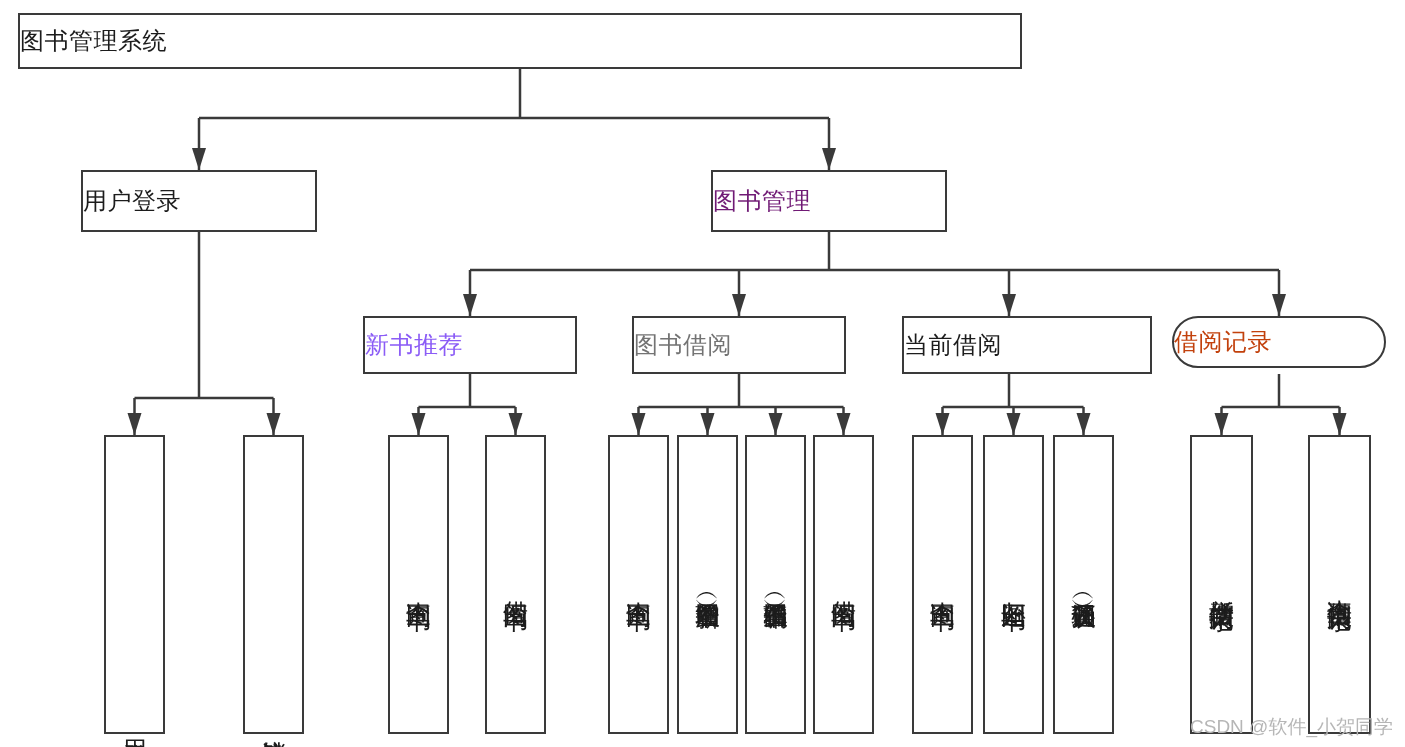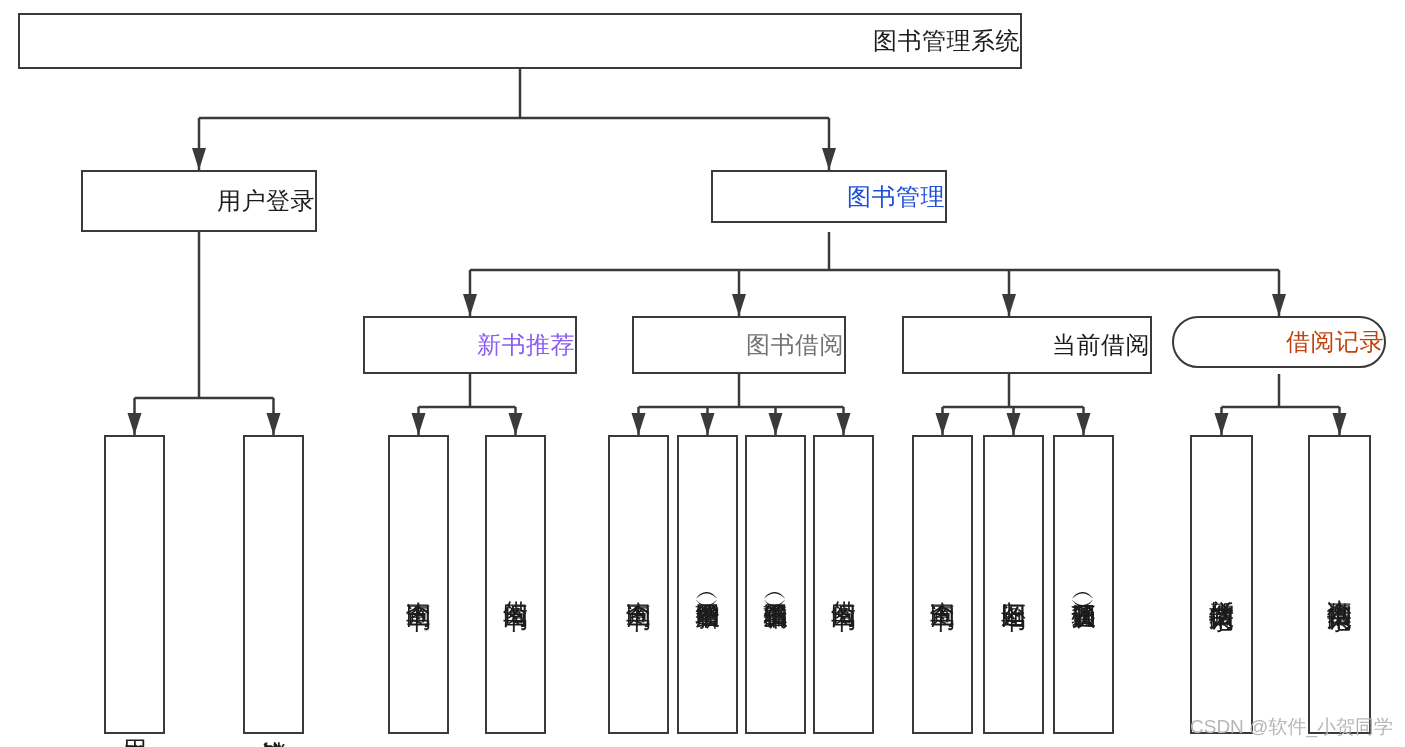--- a/index.html
+++ b/index.html
@@ -25,21 +25,21 @@
     height: 747px;
     pointer-events: none;
   }
   .node {
     position: absolute;
     box-sizing: border-box;
     background: #ffffff;
     border: 2px solid #3a3a3a;
     display: flex;
     align-items: center;
-    justify-content: flex-end;
+    justify-content: flex-start;
     color: #1c1c1c;
   }
   .node .label {
     display: block;
     text-align: center;
     line-height: 1.08;
     letter-spacing: 0.5px;
   }
   .node.horizontal .label {
     writing-mode: horizontal-tb;
@@ -131,21 +131,21 @@
       <line x1="1339.5" y1="407" x2="1339.5" y2="435" stroke="#3a3a3a" stroke-width="2.5"></line>
       <path d="M1332.5 413 L1346.5 413 L1339.5 435 Z" fill="#3a3a3a"></path>
     </svg>
   <div id="nodes">
       <div class="node horizontal" style="left: 18px; top: 13px; width: 1004px; height: 56px; border-color: rgb(58, 58, 58); background: rgb(255, 255, 255); color: rgb(28, 28, 28);">
         <span class="label">图书管理系统</span>
       </div>
       <div class="node horizontal" style="left: 81px; top: 170px; width: 236px; height: 62px; border-color: rgb(58, 58, 58); background: rgb(255, 255, 255); color: rgb(28, 28, 28);">
         <span class="label">用户登录</span>
       </div>
-      <div class="node horizontal" style="left: 711px; top: 170px; width: 236px; height: 53px; border-color: rgb(58, 58, 58); background: rgb(255, 255, 255); color: #1d4ed8;">
+      <div class="node horizontal" style="left: 711px; top: 170px; width: 236px; height: 62px; border-color: rgb(58, 58, 58); background: rgb(255, 255, 255); color: #701a75;">
         <span class="label">图书管理</span>
       </div>
       <div class="node horizontal" style="left: 363px; top: 316px; width: 214px; height: 58px; border-color: rgb(58, 58, 58); background: rgb(255, 255, 255); color: #8b5cf6;">
         <span class="label">新书推荐</span>
       </div>
       <div class="node horizontal" style="left: 632px; top: 316px; width: 214px; height: 58px; border-color: rgb(58, 58, 58); background: rgb(255, 255, 255); color: #737373;">
         <span class="label">图书借阅</span>
       </div>
       <div class="node horizontal" style="left: 902px; top: 316px; width: 250px; height: 58px; border-color: rgb(58, 58, 58); background: rgb(255, 255, 255); color: rgb(28, 28, 28);">
         <span class="label">当前借阅</span>

